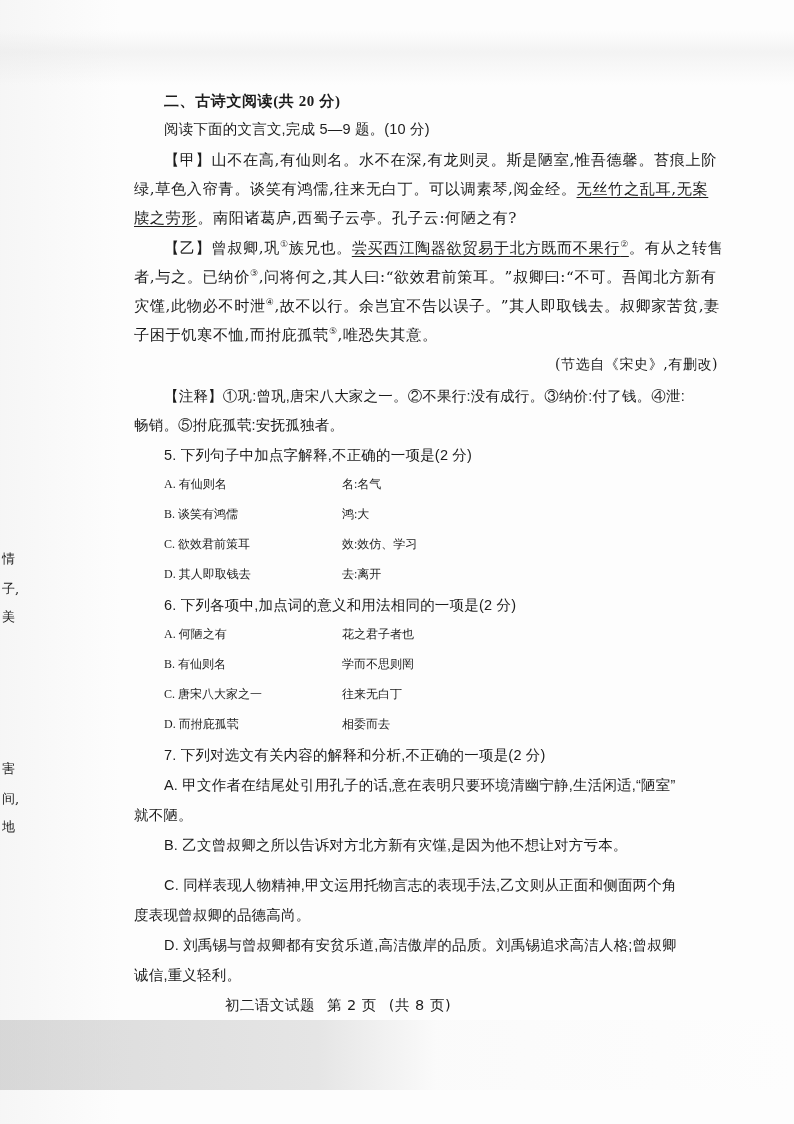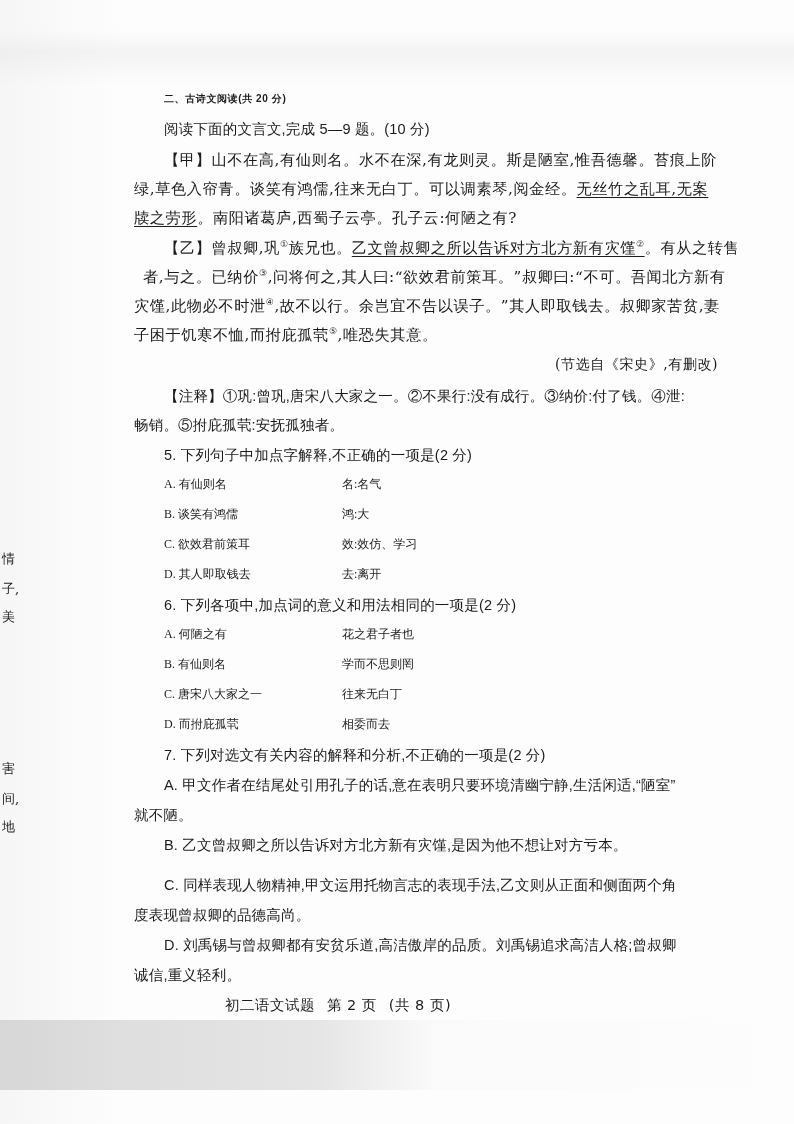--- a/index.html
+++ b/index.html
@@ -8,21 +8,21 @@
   .scan-top{position:absolute;left:0;top:30px;width:794px;height:55px;
        background:linear-gradient(180deg,rgba(230,230,230,0) 0%,rgba(225,225,225,.35) 40%,rgba(240,240,240,0) 100%);}
   .scan-bottom{position:absolute;left:0;top:1020px;width:794px;height:70px;
        background:linear-gradient(90deg,rgba(190,190,190,.55) 0%,rgba(200,200,200,.45) 40%,rgba(235,235,235,.15) 55%,rgba(250,250,250,0) 100%);}
   .scan-left{position:absolute;left:0;top:0;width:120px;height:1124px;
        background:linear-gradient(90deg,rgba(235,235,235,.4),rgba(255,255,255,0));}
   .margin-chars{position:absolute;left:2px;top:0;font-size:13px;line-height:1;}
   .margin-chars span{position:absolute;left:0;white-space:nowrap;}
   .page{position:absolute;left:0;top:0;width:794px;}
   .line{position:absolute;font-size:15.2px;white-space:nowrap;letter-spacing:0.6px;}
-  .title{font-family:Liberation Sans, sans-serif;font-weight:bold;font-size:10px;}
+  .title{font-family:Liberation Serif, serif;font-weight:bold;font-size:15px;}
   .ul{text-decoration:underline;text-underline-offset:3px;text-decoration-thickness:1px;}
   sup{font-size:9px;vertical-align:6px;}
   .sans{font-family:Liberation Sans, sans-serif;font-size:14.5px;letter-spacing:0.2px;}
   .opt{position:absolute;font-family:Liberation Serif, serif;font-size:12px;white-space:nowrap;}
   .footer{position:absolute;top:968px;left:0;width:676px;text-align:center;font-size:14.5px;
        font-family:"DejaVu Sans","Liberation Sans",sans-serif;letter-spacing:0.5px;}
   .footer span{margin:0 6px;}
 </style>
 </head>
 <body>
@@ -49,23 +49,23 @@
     <span>【甲】</span><span>山不在高,有仙则名。水不在深,有龙则灵。斯是陋室,惟吾德馨。苔痕上阶</span>
   </div>
   <div class="line" style="left:134px;top:179px;">
     <span>绿,草色入帘青。谈笑有鸿儒,往来无白丁。可以调素琴,阅金经。</span><span class="ul">无丝竹之乱耳,无案</span>
   </div>
   <div class="line" style="left:134px;top:208px;">
     <span class="ul">牍之劳形</span><span>。南阳诸葛庐,西蜀子云亭。孔子云:何陋之有?</span>
   </div>
 
   <div class="line" style="left:164px;top:238px;">
-    <span>【乙】</span><span>曾叔卿,巩</span><sup>①</sup><span>族兄也。</span><span class="ul"><span>乙文曾叔卿之所以告诉对方北方新有灾馑</span><sup>②</sup></span><span>。有从之转售</span>
+    <span>【乙】</span><span>曾叔卿,巩</span><sup>①</sup><span>族兄也。</span><span class="ul"><span>尝买西江陶器欲贸易于北方既而不果行</span><sup>②</sup></span><span>。有从之转售</span>
   </div>
-  <div class="line" style="left:134px;top:267px;margin-left:9px;">
+  <div class="line" style="left:134px;top:267px;">
     <span>者,与之。已纳价</span><sup>③</sup><span>,问将何之,其人曰:“欲效君前策耳。”叔卿曰:“不可。吾闻北方新有</span>
   </div>
   <div class="line" style="left:134px;top:296px;">
     <span>灾馑,此物必不时泄</span><sup>④</sup><span>,故不以行。余岂宜不告以误子。”其人即取钱去。叔卿家苦贫,妻</span>
   </div>
   <div class="line" style="left:134px;top:325px;">
     <span>子困于饥寒不恤,而拊庇孤茕</span><sup>⑤</sup><span>,唯恐失其意。</span>
   </div>
   <div class="line" style="left:555px;top:356px;font-size:14px;">(节选自《宋史》,有删改)</div>
 

